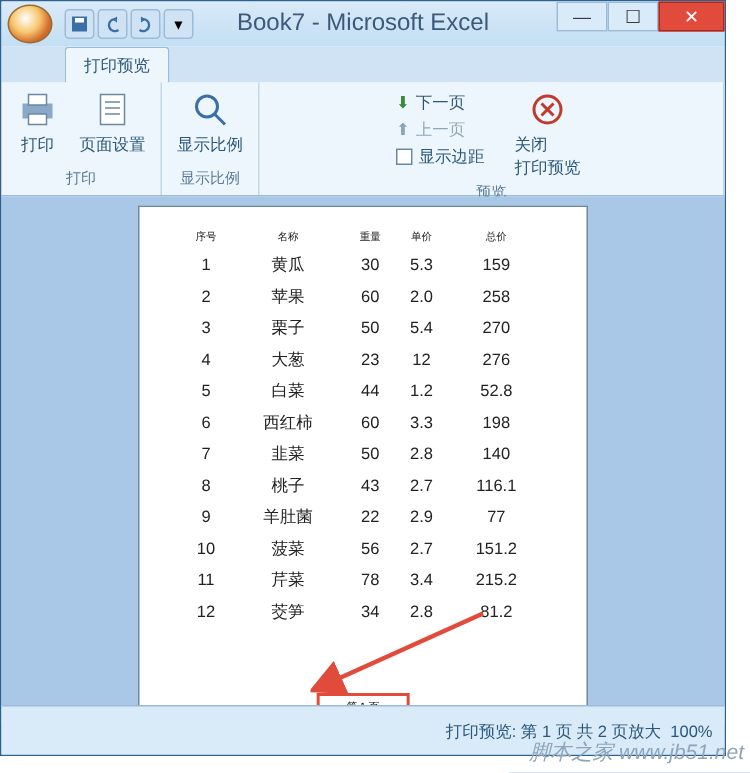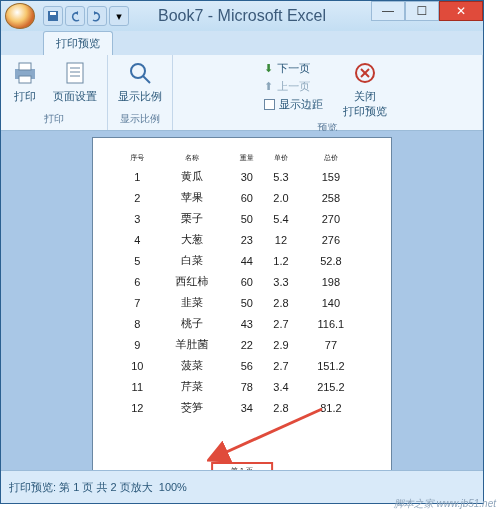--- a/index.html
+++ b/index.html
@@ -24,22 +24,22 @@
 .row{display:flex;gap:6px}
 .smallbtn{display:flex;align-items:center;gap:4px;color:#2b587a;font-size:11px}
 .chk{width:11px;height:11px;border:1px solid #6a87a3;background:#fff}
 .preview-area{position:absolute;top:130px;left:0;right:0;bottom:20px;background:#a9c7e6;display:flex;justify-content:center;align-items:flex-start;overflow:hidden}
 .page{width:300px;height:350px;background:#fff;border:1px solid #6a87a3;margin-top:6px;padding:12px 28px;position:relative}
 table{width:100%;border-collapse:collapse;font-size:7px;color:#222}
 th,td{text-align:center;padding:3px 0;font-weight:normal}
 th{font-size:7px}
 .footer-box{position:absolute;bottom:6px;left:50%;transform:translateX(-50%);border:2px solid #e04b3b;padding:2px 18px;font-size:7px}
 .arrow{position:absolute;width:120px;height:60px;right:64px;bottom:22px;pointer-events:none}
-.statusbar{position:absolute;bottom:0;left:0;right:0;height:20px;background:#d9eaf9;border-top:1px solid #9bbbd8;display:flex;align-items:center;padding:16px 8px;color:#2b587a;font-size:11px;justify-content:flex-start}
-.watermark{position:absolute;right:4px;bottom:4px;font-size:10px;color:#8fa5bb;font-style:italic}
+.statusbar{position:absolute;bottom:0;left:0;right:0;height:20px;background:#d9eaf9;border-top:1px solid #9bbbd8;display:flex;align-items:center;padding:16px 8px;color:#2b587a;font-size:11px;justify-content:flex-end}
+.watermark{position:absolute;right:4px;bottom:4px;font-size:14px;color:#8fa5bb;font-style:italic}
 svg{display:block}
 </style>
 </head>
 <body>
 
 <div class="window">
   <div class="titlebar">
     <div class="office-btn"></div>
     <div class="qat">
       <div class="qat-btn">
@@ -132,21 +132,21 @@
             </div>
         </div>
         <div class="bigbtn" style="margin-left:10px">
           <div class="ic">
               <svg width="24" height="24">
                 <circle cx="12" cy="12" r="9" fill="none" stroke="#c03a2e" stroke-width="2"></circle>
                 <line x1="8" y1="8" x2="16" y2="16" stroke="#c03a2e" stroke-width="2"></line>
                 <line x1="16" y1="8" x2="8" y2="16" stroke="#c03a2e" stroke-width="2"></line>
               </svg>
             </div>
-          <span style="white-space:pre;text-align:center">关闭
+          <span style="white-space:pre;">关闭
 打印预览</span>
         </div>
       </div>
       <div class="group-label">预览</div>
     </div>
   </div>
 
   <div class="preview-area">
     <div class="page">
       <table>

